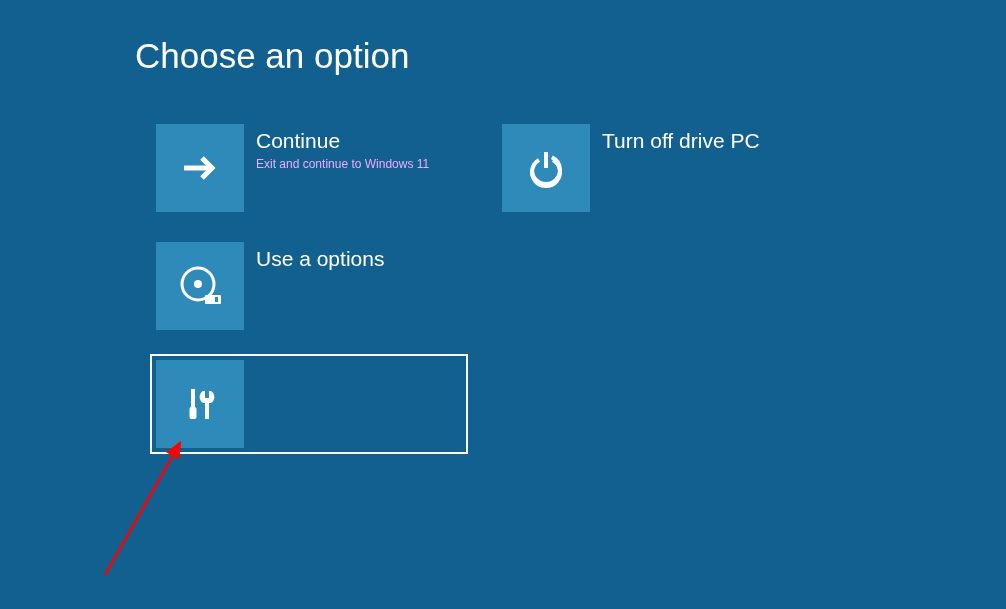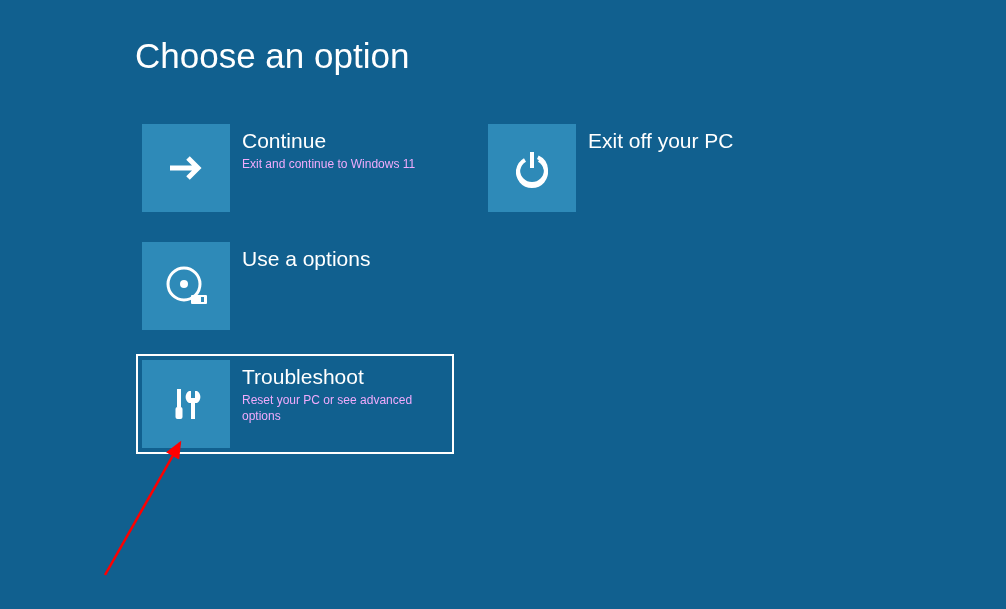--- a/index.html
+++ b/index.html
@@ -18,21 +18,21 @@
     }
     .page-title {
       font-size: 35px;
       font-weight: 300;
       position: absolute;
       left: 135px;
       top: 36px;
     }
     .tiles-container {
       position: absolute;
-      left: 136px;
+      left: 150px;
       top: 118px;
       display: flex;
       gap: 28px;
       justify-content: space-between;
     }
     .column {
       display: flex;
       flex-direction: column;
       gap: 18px;
     }
@@ -120,40 +120,36 @@
       <div class="tile-icon">
         <svg width="46" height="46" viewBox="0 0 46 46">
 
           <rect x="14" y="8" width="4" height="18" fill="#ffffff"></rect>
           <rect x="12.5" y="26" width="7" height="12" rx="2" fill="#ffffff"></rect>
 
           <path d="M30 8 C26 8 24 11 24 14 C24 15 24.3 16 24.8 16.8 L28 14 L32 14 L32 18 L29 21 C30 21.5 31 22 32 22 C35 22 38 19 38 16 C38 15.2 37.8 14.4 37.5 13.7 L37.5 13.7 C37 11 34 8 30 8 Z" fill="#ffffff" opacity="0"></path>
           <path d="M26 10 A7 7 0 0 0 26 22 L28 22 L28 38 L32 38 L32 22 L34 22 A7 7 0 0 0 34 10 L32 10 L32 17 L28 17 L28 10 Z" fill="#ffffff"></path>
         </svg>
       </div>
-      <div class="tile-text">
-        <div class="tile-title">Troubleshoot</div>
-        <div class="tile-desc">Reset your PC or see advanced options</div>
-      </div>
     </div>
 
   </div>
 
   <div class="column">
 
     <div class="tile">
       <div class="tile-icon">
         <svg width="44" height="44" viewBox="0 0 44 44">
           <circle cx="22" cy="24" r="14" stroke="#ffffff" stroke-width="4" fill="none" stroke-dasharray="60 20" stroke-dashoffset="-6" transform="rotate(-90 22 24)"></circle>
           <path d="M15 14 A14 14 0 1 0 29 14" stroke="#ffffff" stroke-width="4" fill="none"></path>
           <line x1="22" y1="6" x2="22" y2="22" stroke="#ffffff" stroke-width="4"></line>
         </svg>
       </div>
       <div class="tile-text">
-        <div class="tile-title">Exit off your PC</div>
+        <div class="tile-title">Turn off drive PC</div>
       </div>
     </div>
 
   </div>
 </div>
 
 <svg class="arrow-annotation" width="110" height="150">
   <defs>
     <marker id="arrowhead" markerWidth="8" markerHeight="8" refX="6" refY="3" orient="auto">
       <polygon points="0 0, 7 3, 0 6" fill="#ff0000"></polygon>

